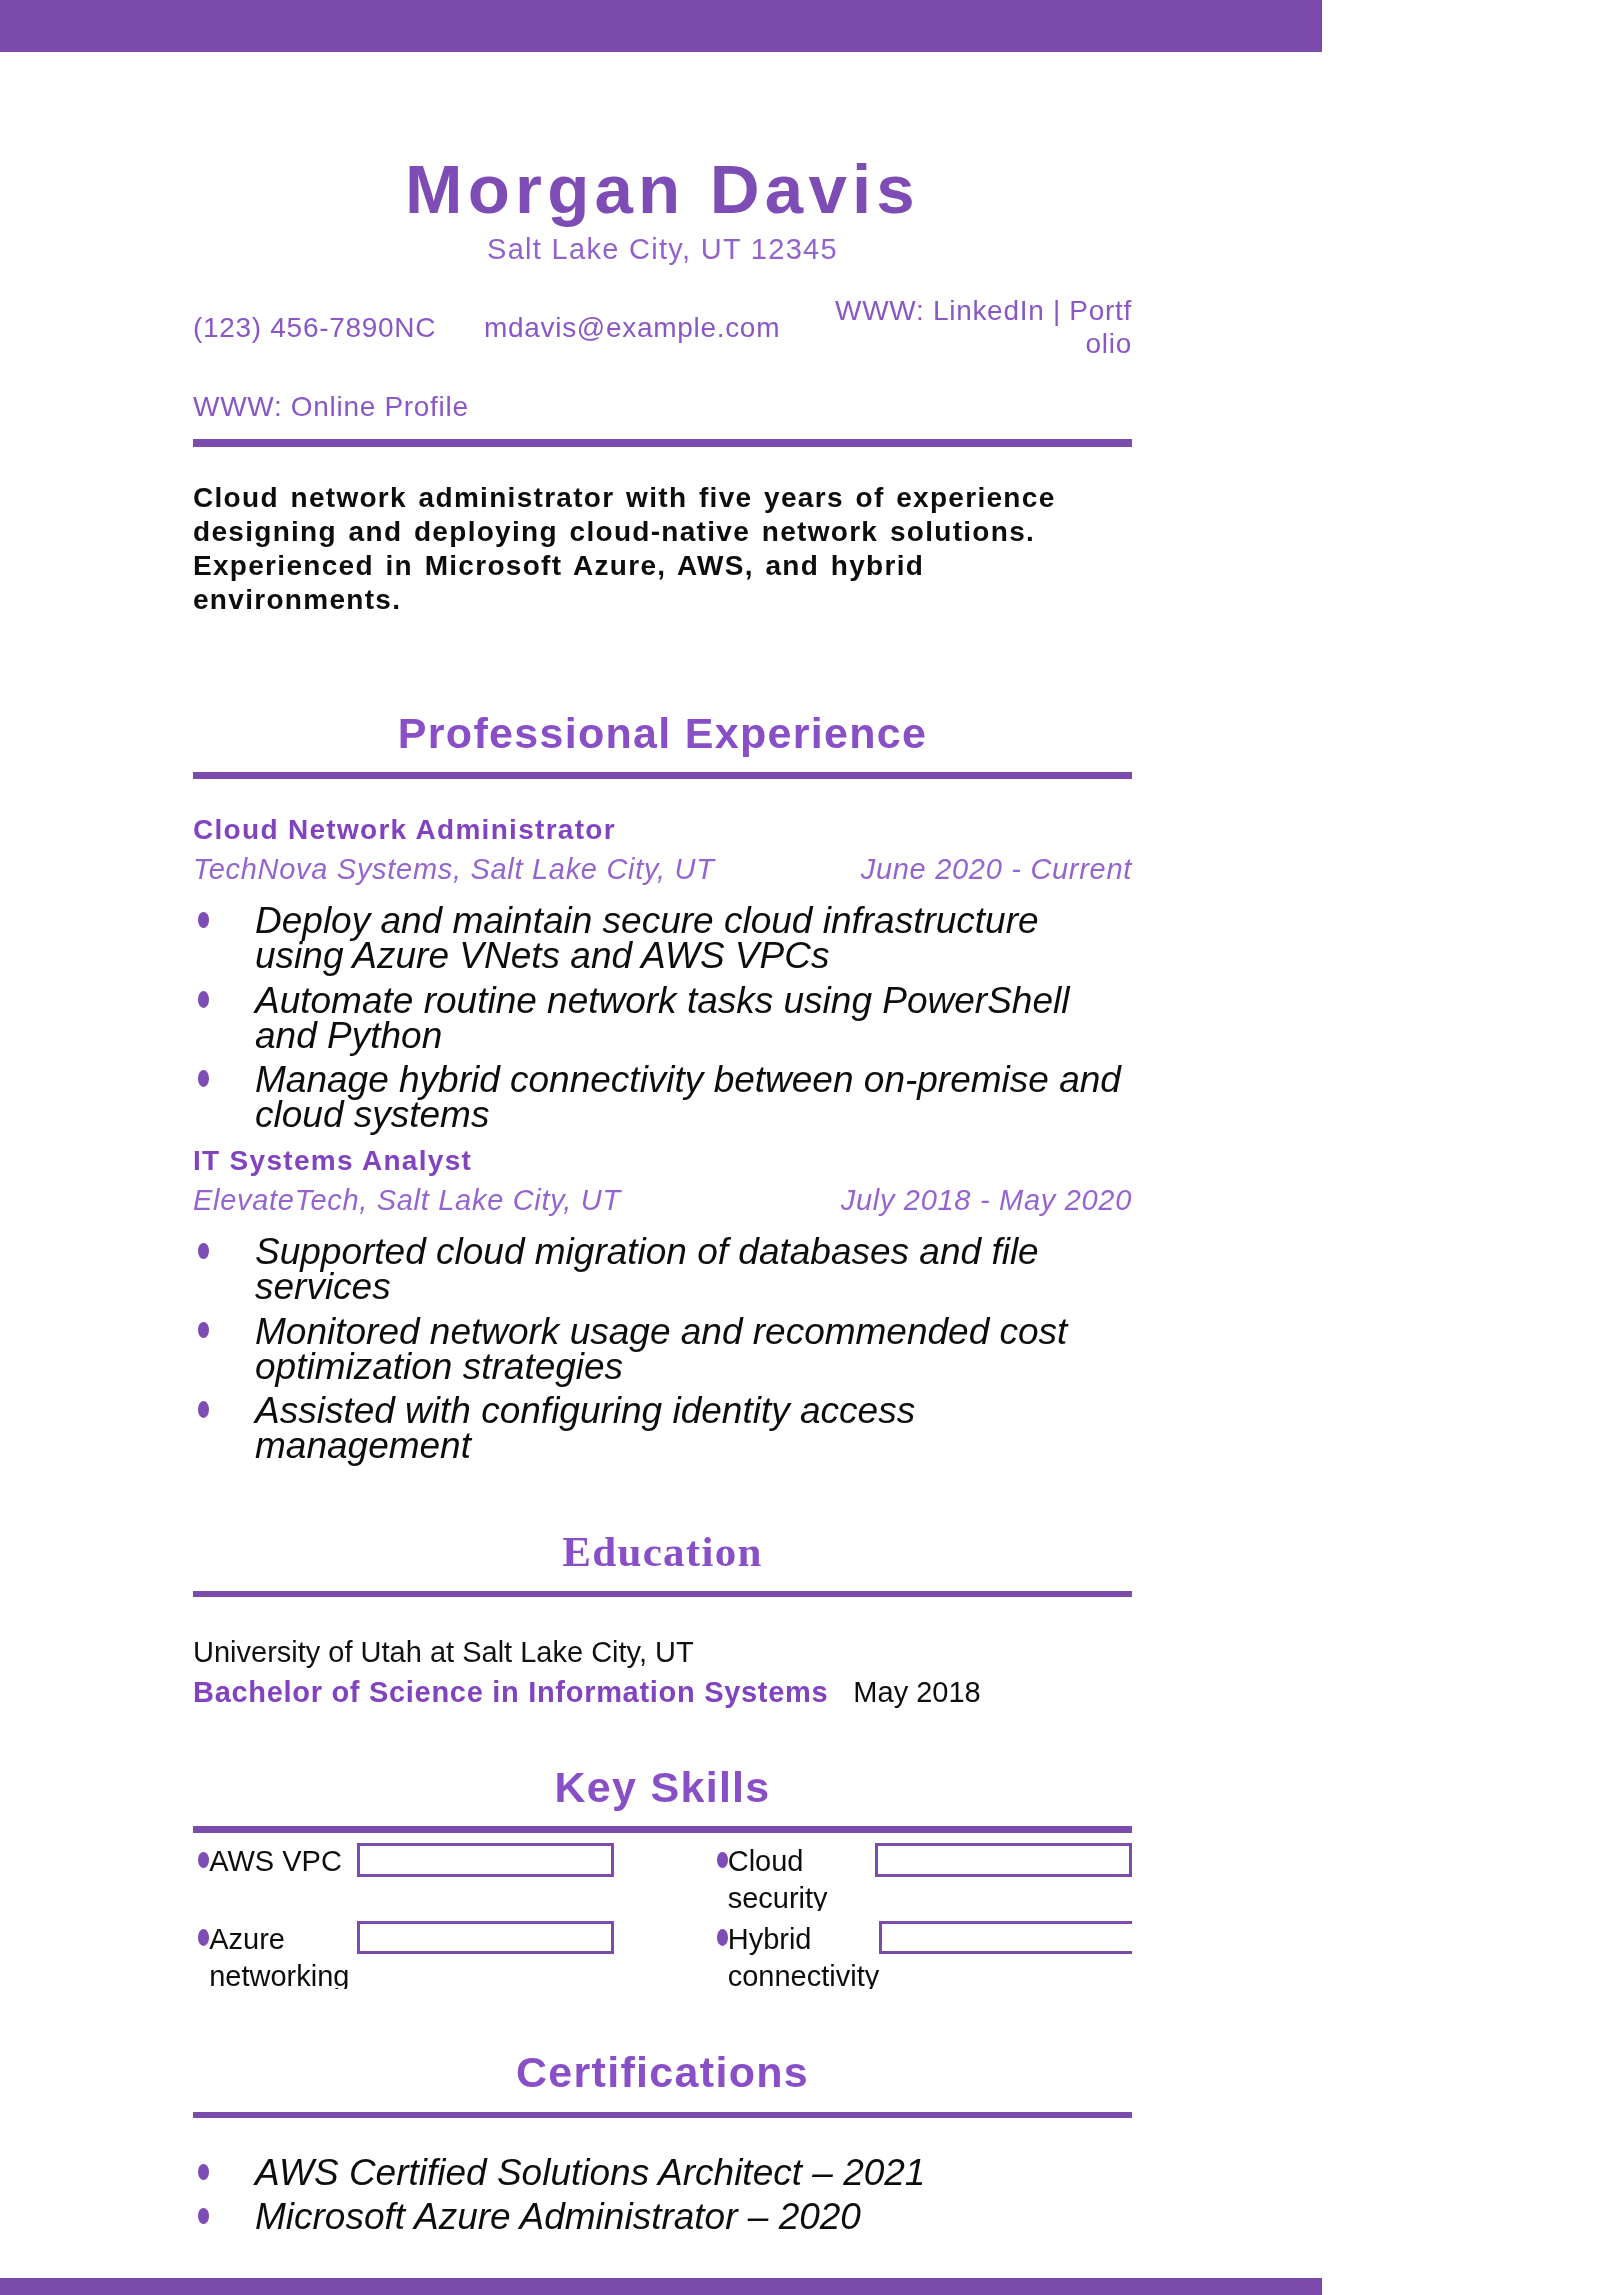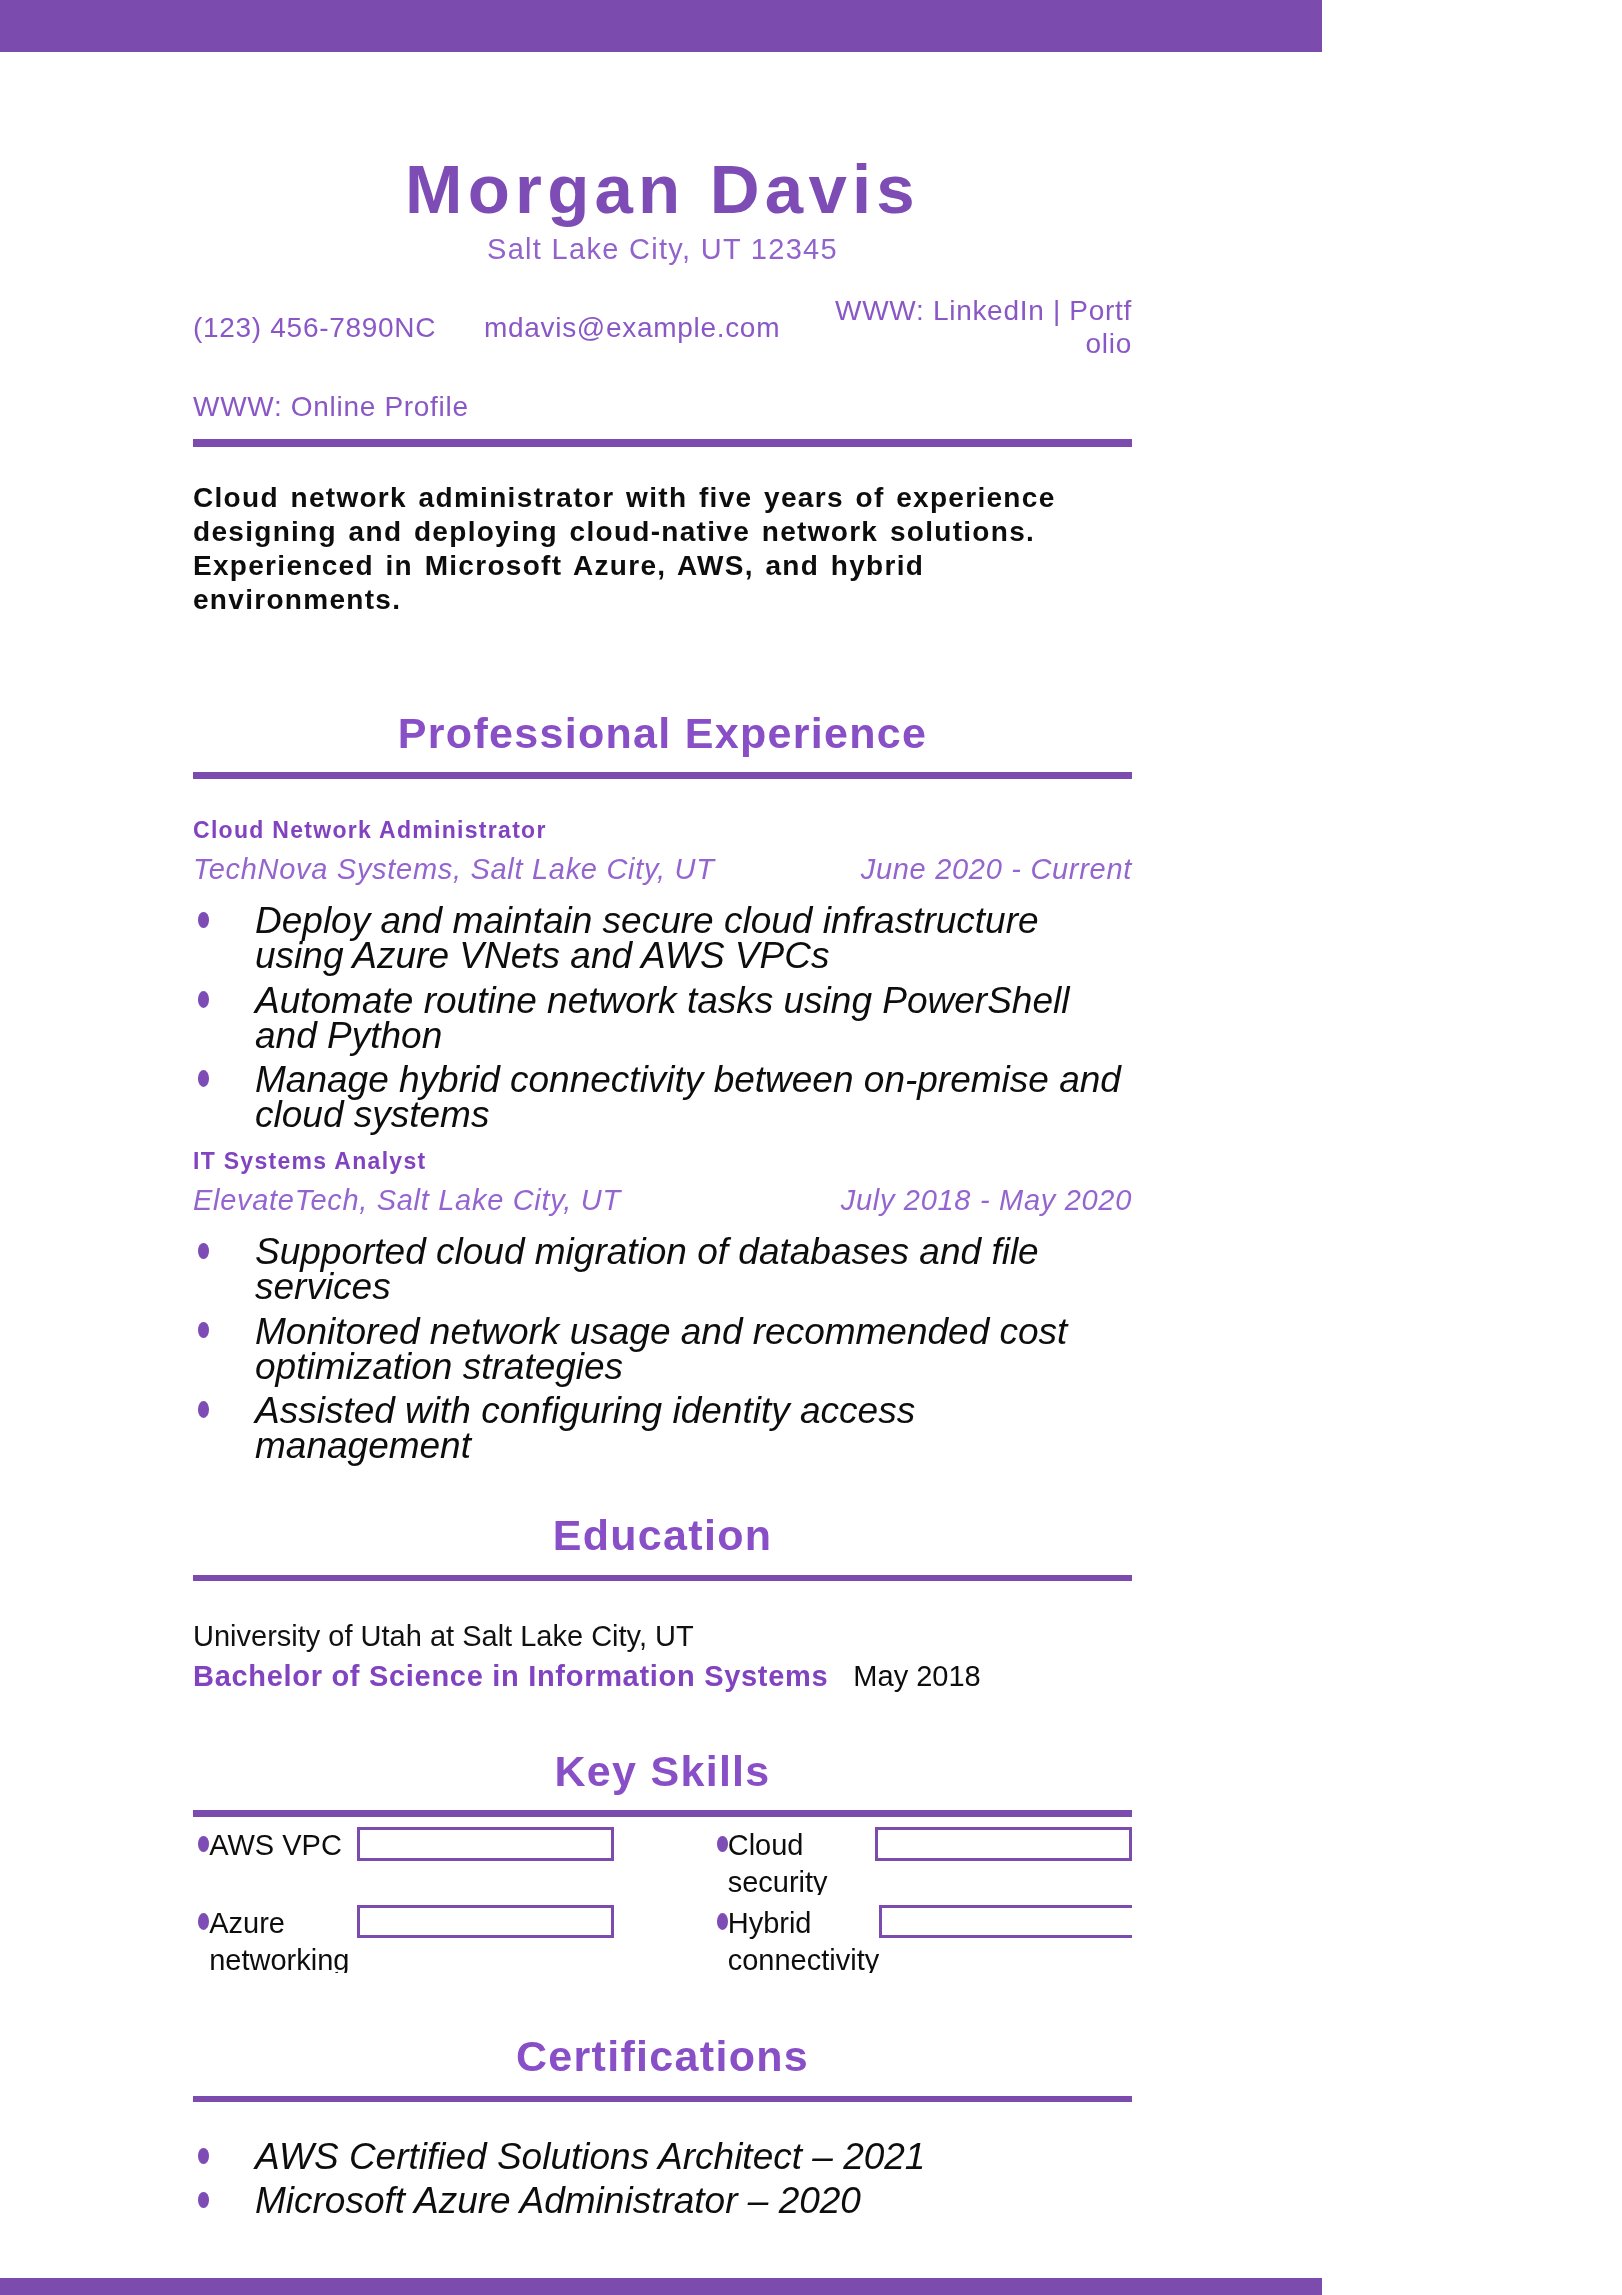--- a/index.html
+++ b/index.html
@@ -39,28 +39,28 @@
     margin-top:34px;
     font-size:28px;line-height:34px;font-weight:bold;color:#0d0d0d;
     letter-spacing:1.3px;word-spacing:2.6px;
   }
 
   .section-title{
     text-align:center;font-size:43px;font-weight:bold;color:#884fc6;
     letter-spacing:1.3px;line-height:1.15;
   }
   .mt-exp{margin-top:92px;}
-  .mt-edu{margin-top:48px;}
+  .mt-edu{margin-top:64px;font-family:Liberation Serif, serif;}
   .mt-skills{margin-top:52px;}
   .mt-certs{margin-top:59px;}
   .section-rule{height:6.5px;background:#7c4bae;margin-top:14.4px;}
 
   .job{margin-top:34px;}
   .job+.job{margin-top:12px;}
-  .job-title{font-size:23px;font-weight:bold;color:#8243c0;letter-spacing:1.3px;line-height:34px;}
+  .job-title{font-size:28px;font-weight:bold;color:#8243c0;letter-spacing:1.3px;line-height:34px;}
   .job-meta{
     display:flex;justify-content:space-between;
     margin-top:6.5px;font-size:29px;line-height:33px;
     font-style:italic;color:#9565cf;letter-spacing:0.7px;
   }
 
   ul.bullets{list-style:none;margin:17px 0 0 0;padding:0;}
   ul.bullets li{
     position:relative;padding-left:62px;margin-bottom:9.2px;
     font-size:37px;line-height:35px;color:#0d0d0d;font-style:italic;

